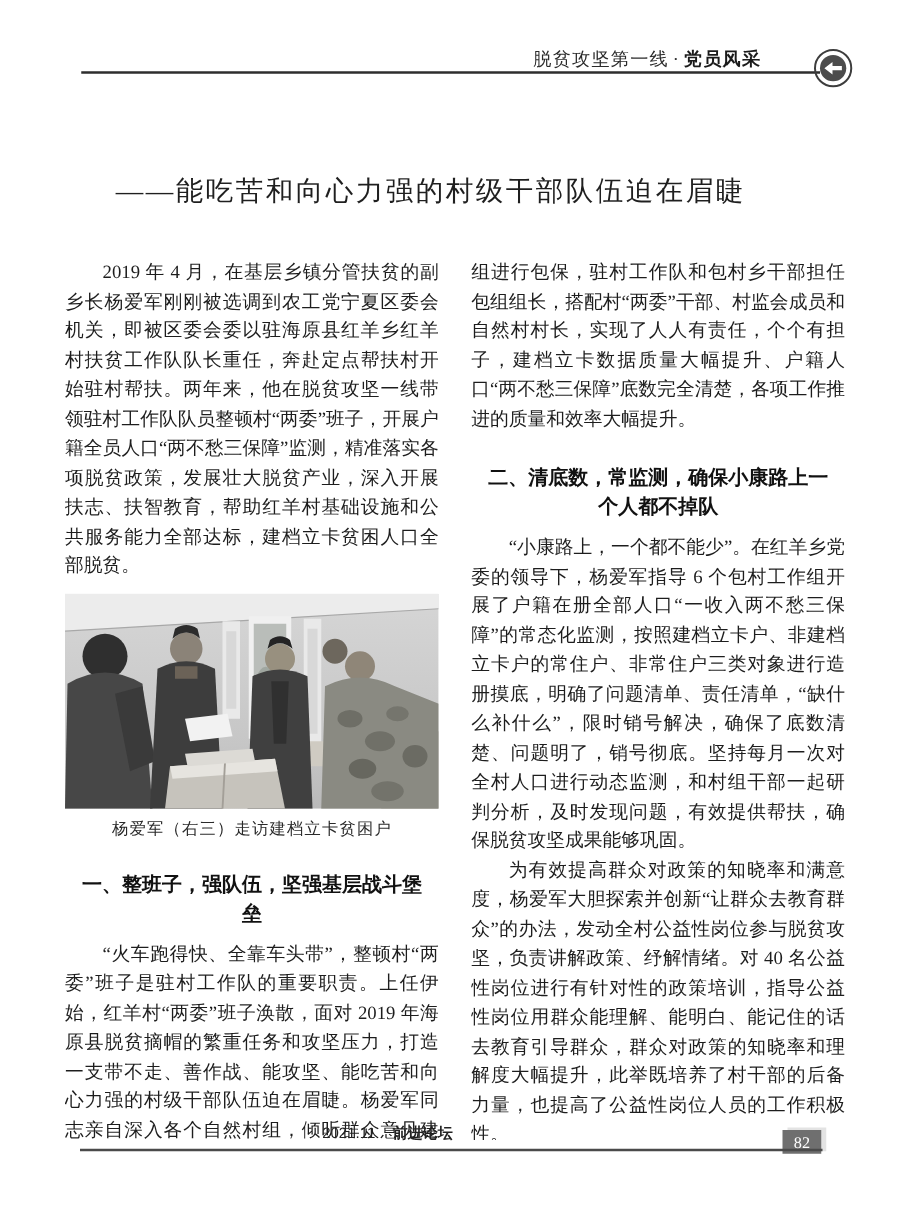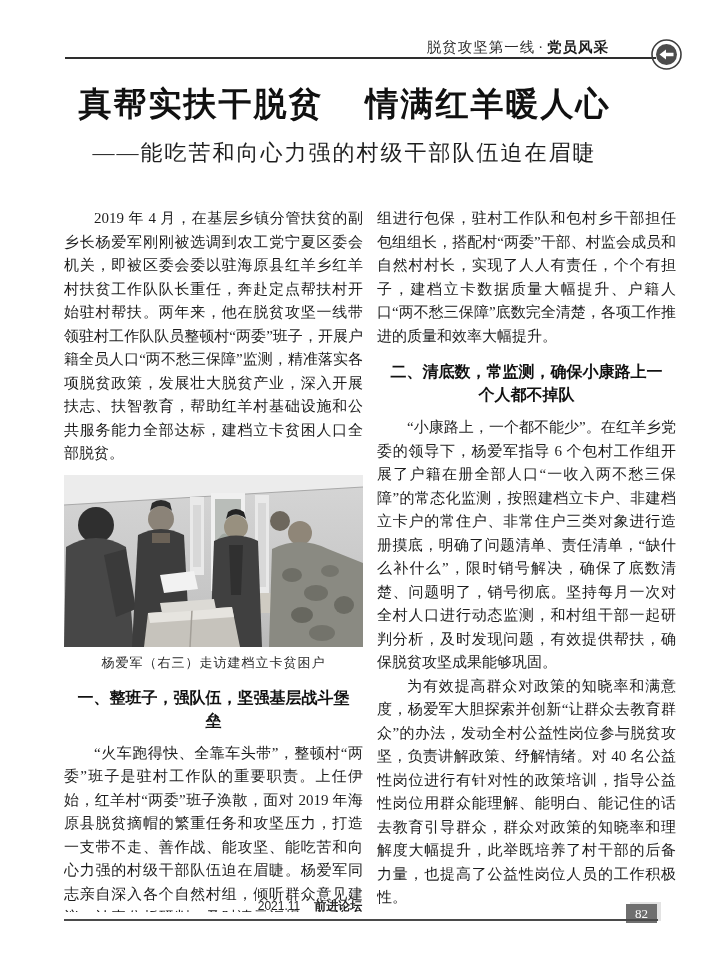--- a/index.html
+++ b/index.html
@@ -65,36 +65,36 @@
     letter-spacing: 2px;
   }
   
   .col {
     position: absolute;
     top: 207px;
     width: 299px;
     height: 705px;
     overflow: hidden;
   }
-  .col-left  { left: 64px; }
+  .col-left  { left: 52px; }
   .col-right { left: 377px; }
   p.para {
     font-size: 15px;
     line-height: 23.5px;
     text-align: justify;
     color: #1d1d1d;
   }
   p.indent { text-indent: 2em; }
   h2.section {
     font-family: "Liberation Sans", sans-serif;
     font-weight: bold;
     font-size: 16px;
     line-height: 23px;
     text-align: center;
-    margin: 12px 6px 10px;
+    margin: 23px 6px 10px;
     color: #111;
   }
   
   figure { margin: 9px 0 12px; }
   .photo { width: 299px; height: 172px; display: block; }
   figcaption {
     text-align: center;
     font-size: 13px;
     letter-spacing: 1px;
     color: #2a2a2a;
@@ -140,21 +140,20 @@
     <span class="kai">脱贫攻坚第一线</span><span class="dot">·</span><span class="hei">党员风采</span>
   </div>
   <div class="logo">
     <svg width="33" height="33" viewBox="0 0 33 33">
       <circle cx="16.5" cy="16.5" r="14.5" fill="none" stroke="#3d3d3d" stroke-width="1.6"></circle>
       <circle cx="16.5" cy="16.5" r="10.5" fill="#4c4c4c"></circle>
       <polygon points="9.5,16.5 16,11.5 16,14.8 23.5,14.8 23.5,18.2 16,18.2 16,21.5" fill="#ffffff"></polygon>
     </svg>
   </div>
 
-  <h1 class="title"><span>真帮实扶干脱贫</span><span class="title-gap"></span><span>情满红羊暖人心</span></h1>
   <div class="subtitle">——能吃苦和向心力强的村级干部队伍迫在眉睫</div>
 
   <div class="col col-left">
     <p class="para indent">2019 年 4 月，在基层乡镇分管扶贫的副乡长杨爱军刚刚被选调到农工党宁夏区委会机关，即被区委会委以驻海原县红羊乡红羊村扶贫工作队队长重任，奔赴定点帮扶村开始驻村帮扶。两年来，他在脱贫攻坚一线带领驻村工作队队员整顿村“两委”班子，开展户籍全员人口“两不愁三保障”监测，精准落实各项脱贫政策，发展壮大脱贫产业，深入开展扶志、扶智教育，帮助红羊村基础设施和公共服务能力全部达标，建档立卡贫困人口全部脱贫。</p>
 
     <figure>
       <svg class="photo" viewBox="0 0 299 172" preserveAspectRatio="none">
         <defs>
           <linearGradient id="wall" x1="0" y1="0" x2="0" y2="1">
             <stop offset="0" stop-color="#d6d6d6"></stop>

